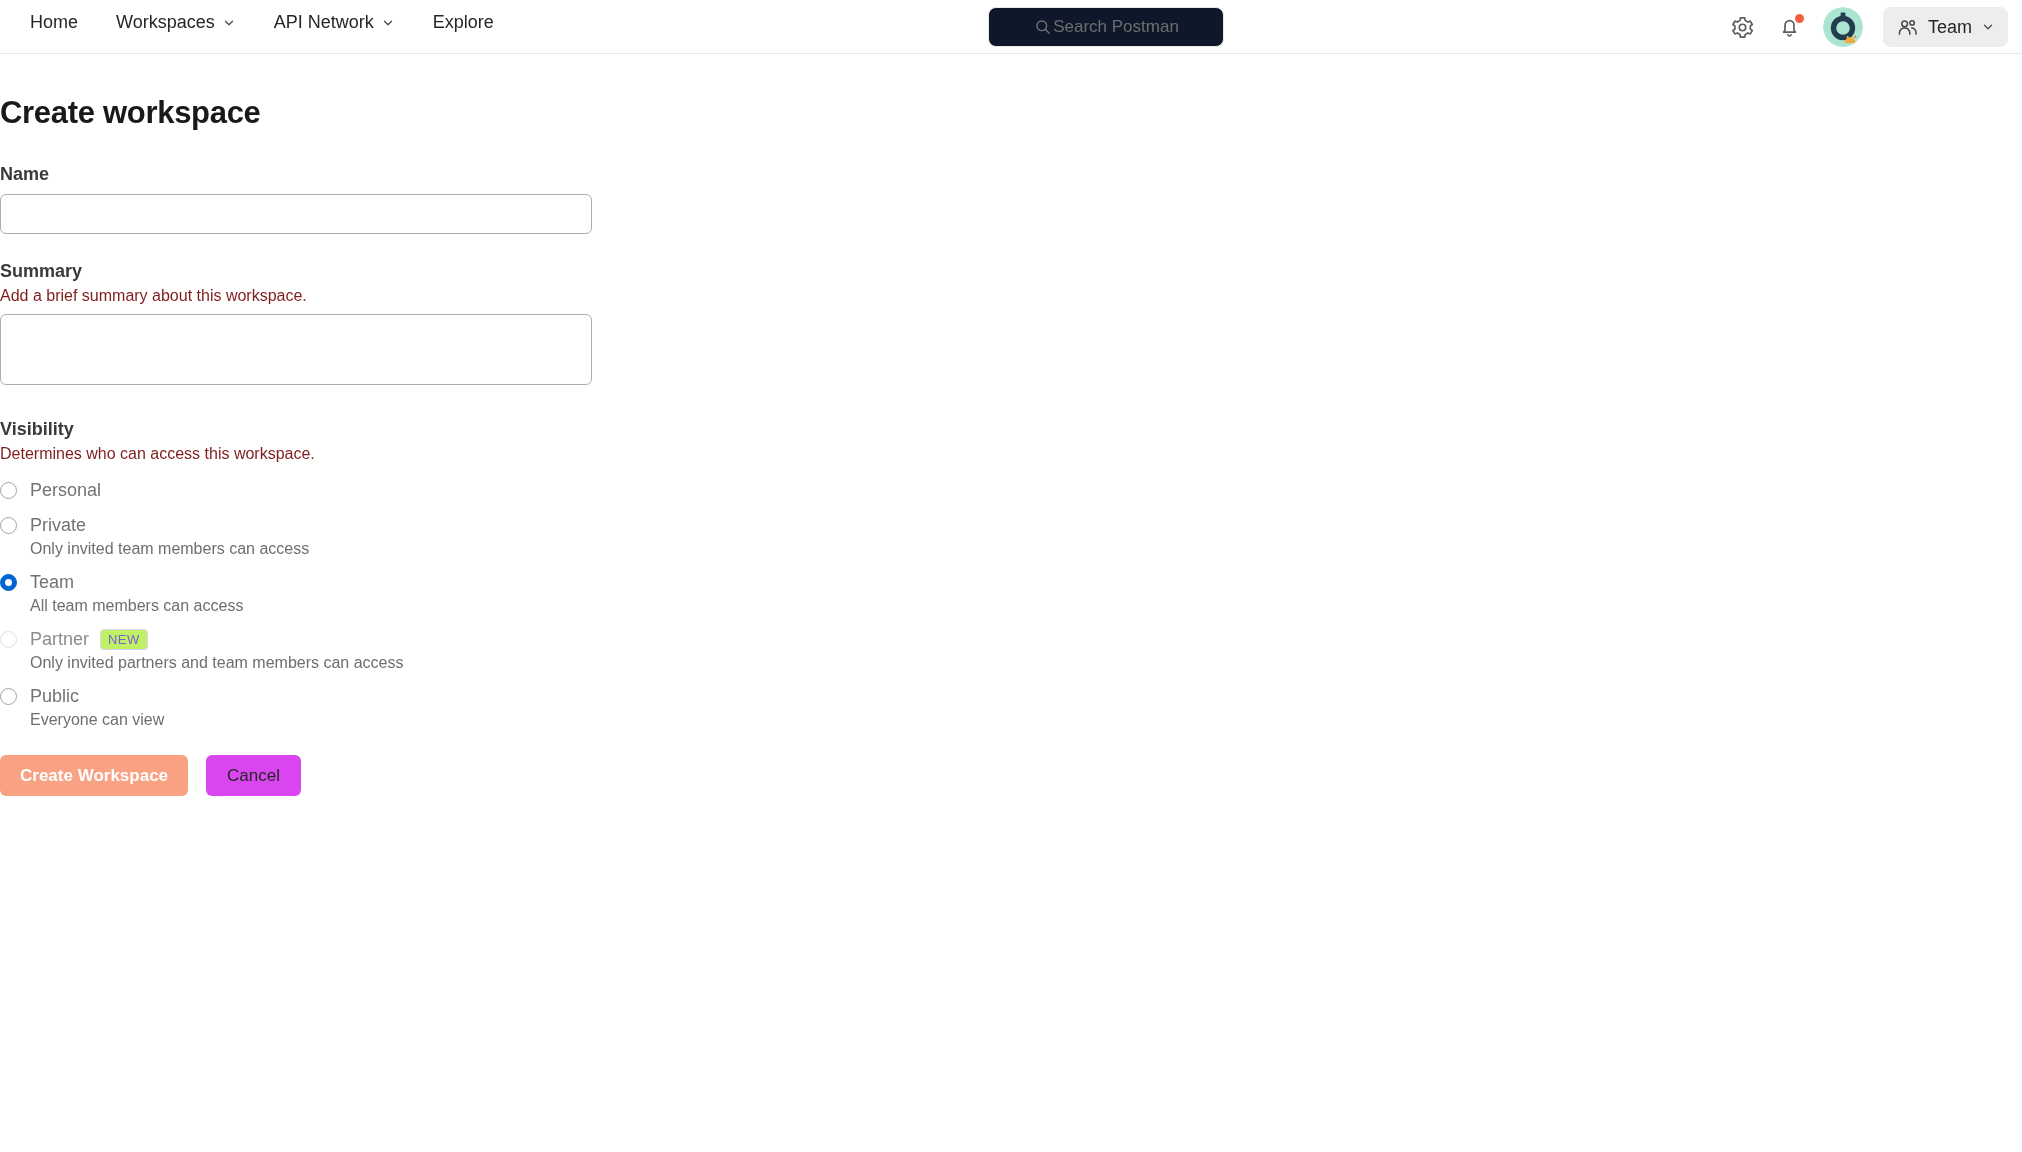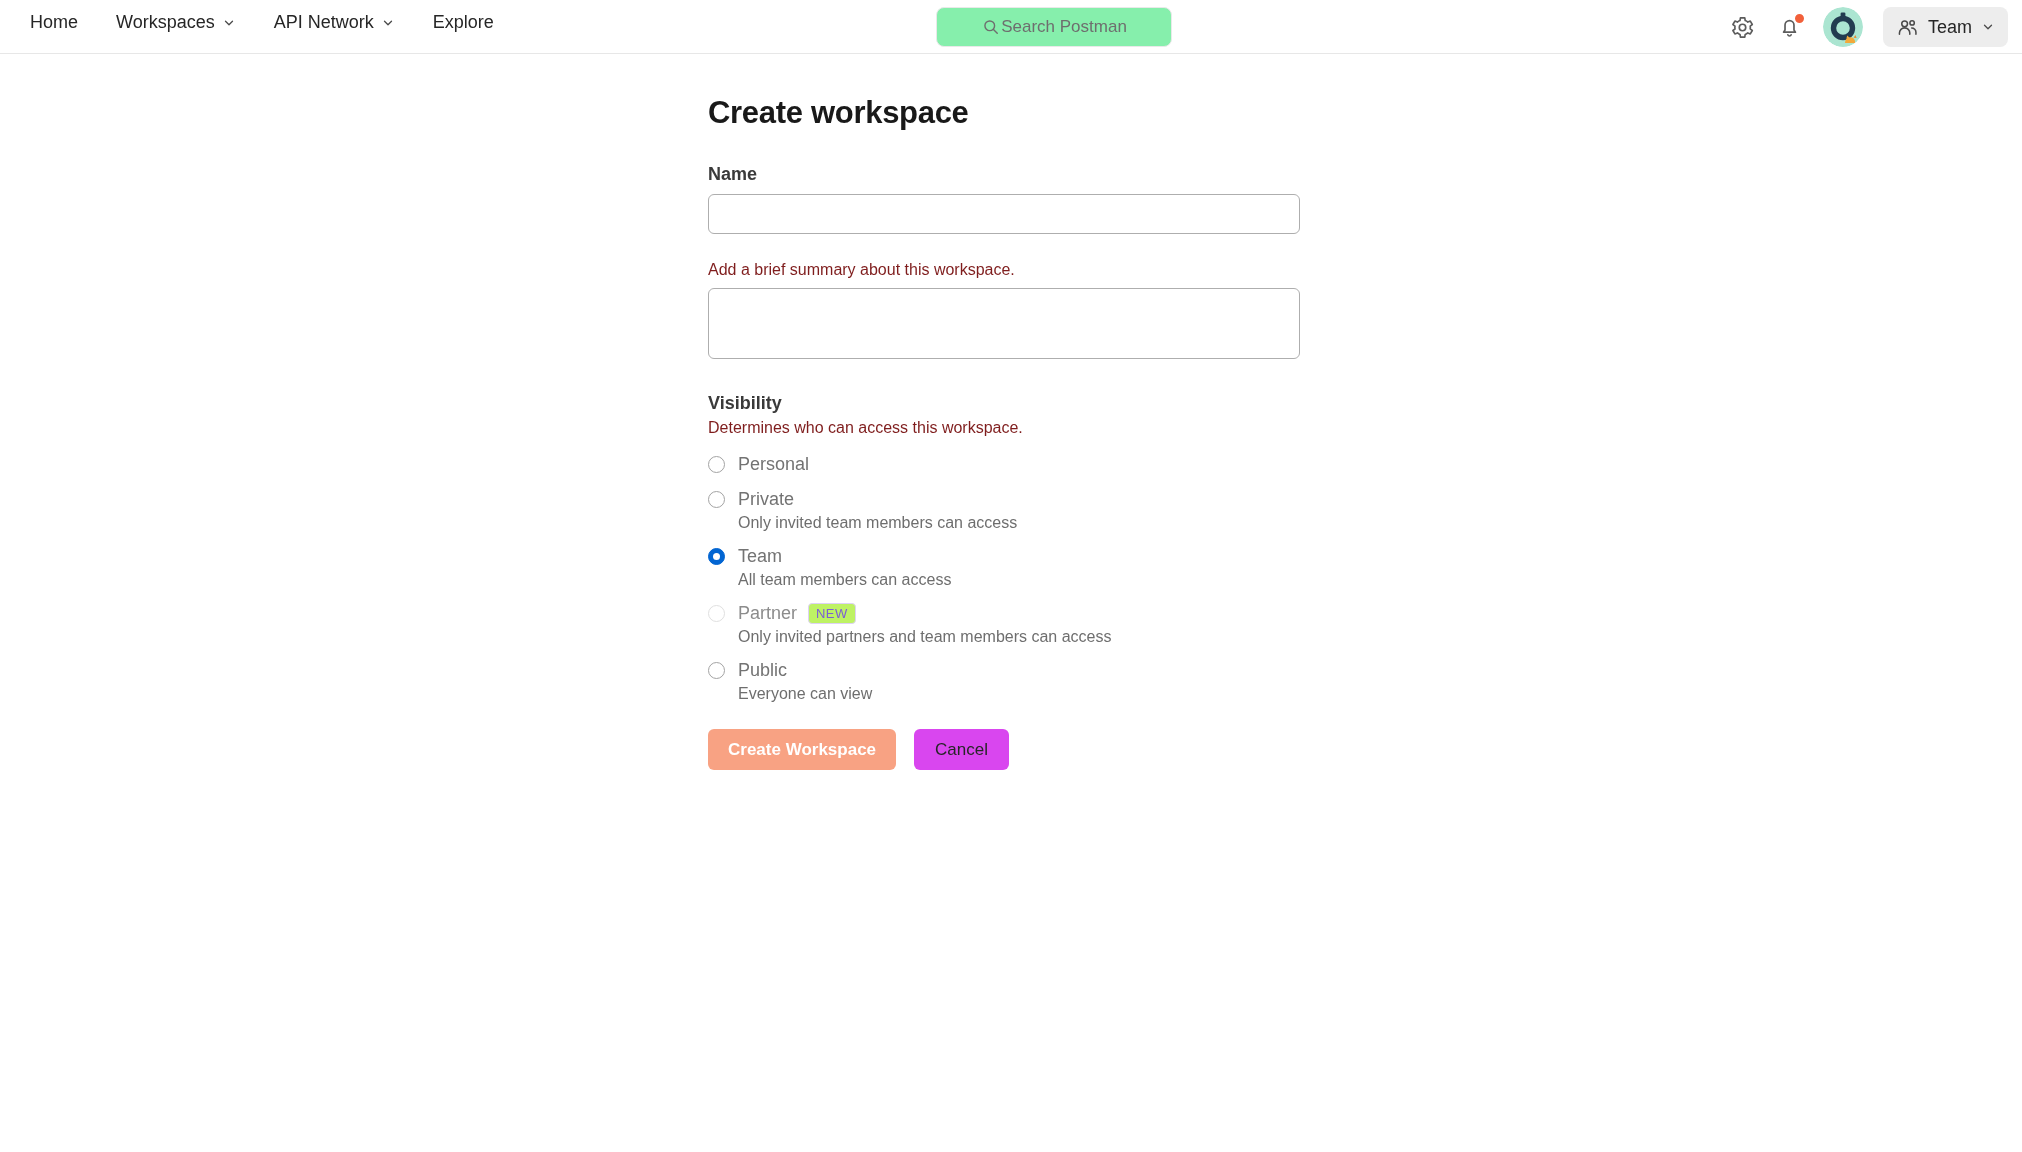--- a/index.html
+++ b/index.html
@@ -24,23 +24,23 @@
   }
   .nav { display: flex; align-items: center; gap: 38px; }
   .nav-item {
     display: flex; align-items: center; gap: 7px;
     font-size: 18px; color: #262626; cursor: pointer; white-space: nowrap;
   }
   .chev { width: 14px; height: 14px; stroke: #4a4a4a; flex: 0 0 auto; }
 
   .searchbox {
     position: absolute;
-    left: 936px; top: 7px;
+    left: 988px; top: 7px;
     width: 236px; height: 40px;
-    background: #86efac;
+    background: #0f172a;
     border: 1px solid #e9e9e9;
     border-radius: 8px;
     display: flex; align-items: center; justify-content: center; 
     cursor: text;
   }
   .searchbox svg { width: 20px; height: 20px; stroke: #6e6e6e; }
   .search-ph { font-size: 17px; color: #6e6e6e; }
 
   .right-cluster {
     position: absolute; right: 14px; top: 7px; height: 40px;
@@ -55,21 +55,21 @@
   }
   .avatar { width: 40px; height: 40px; border-radius: 50%; overflow: hidden; cursor: pointer; flex: 0 0 auto; }
   .team-btn {
     height: 40px; background: #ededed; border: none; border-radius: 8px;
     display: flex; align-items: center; gap: 9px; padding: 0 13px;
     font-family: inherit; font-size: 18px; color: #262626; cursor: pointer;
   }
   .team-btn .people-ic { width: 23px; height: 23px; stroke: #4a4a4a; }
 
   
-  .content { margin-left: 708px; width: 592px; }
+  .content { width: 592px; }
   .page-title {
     margin-top: 41px;
     font-size: 31px; font-weight: 700; color: #191919; letter-spacing: -0.3px;
   }
   .field-label { font-size: 18px; font-weight: 600; color: #3a3a3a; }
   .help-text { font-size: 16px; color: #7f1d1d; margin-top: 5px; }
 
   .block-name { margin-top: 33px; }
   .text-input {
     margin-top: 9px; width: 100%; height: 40px;
@@ -197,20 +197,21 @@
 
 <div class="content">
   <h1 class="page-title">Create workspace</h1>
 
   <div class="block-name">
     <div class="field-label">Name</div>
     <input class="text-input" type="text" value="" style="">
   </div>
 
   <div class="block-summary">
+    <div class="field-label">Summary</div>
     <div class="help-text">Add a brief summary about this workspace.</div>
     <textarea class="summary-area" style=""></textarea>
   </div>
 
   <div class="block-visibility">
     <div class="field-label">Visibility</div>
     <div class="help-text">Determines who can access this workspace.</div>
 
     <div class="options">
 

